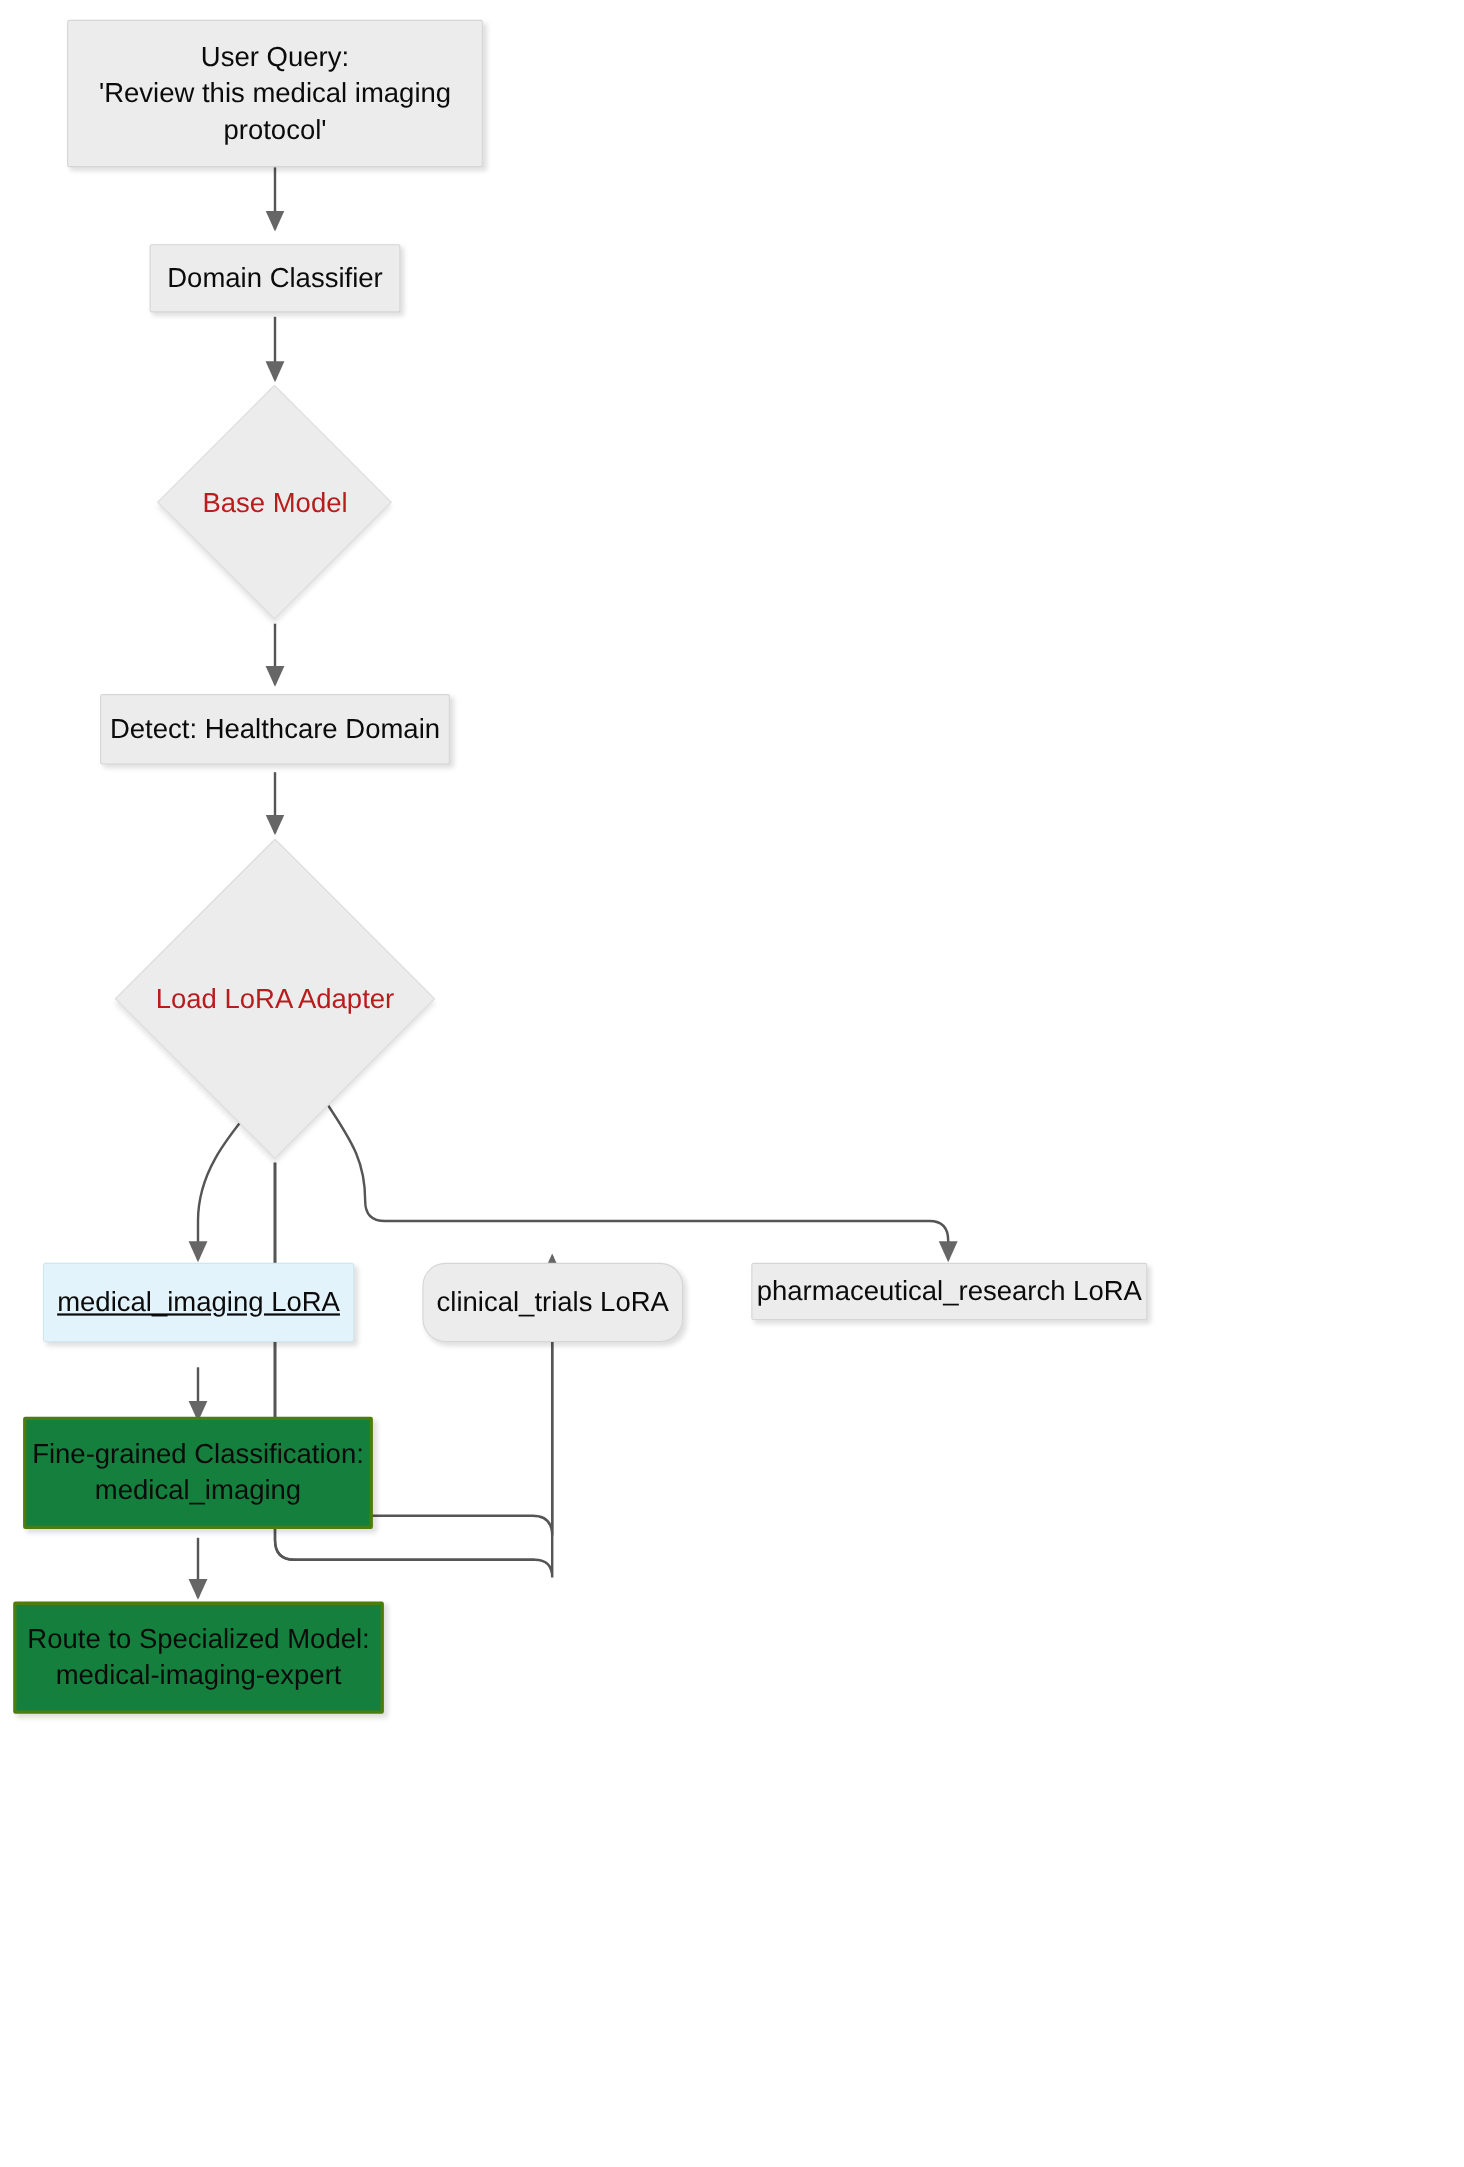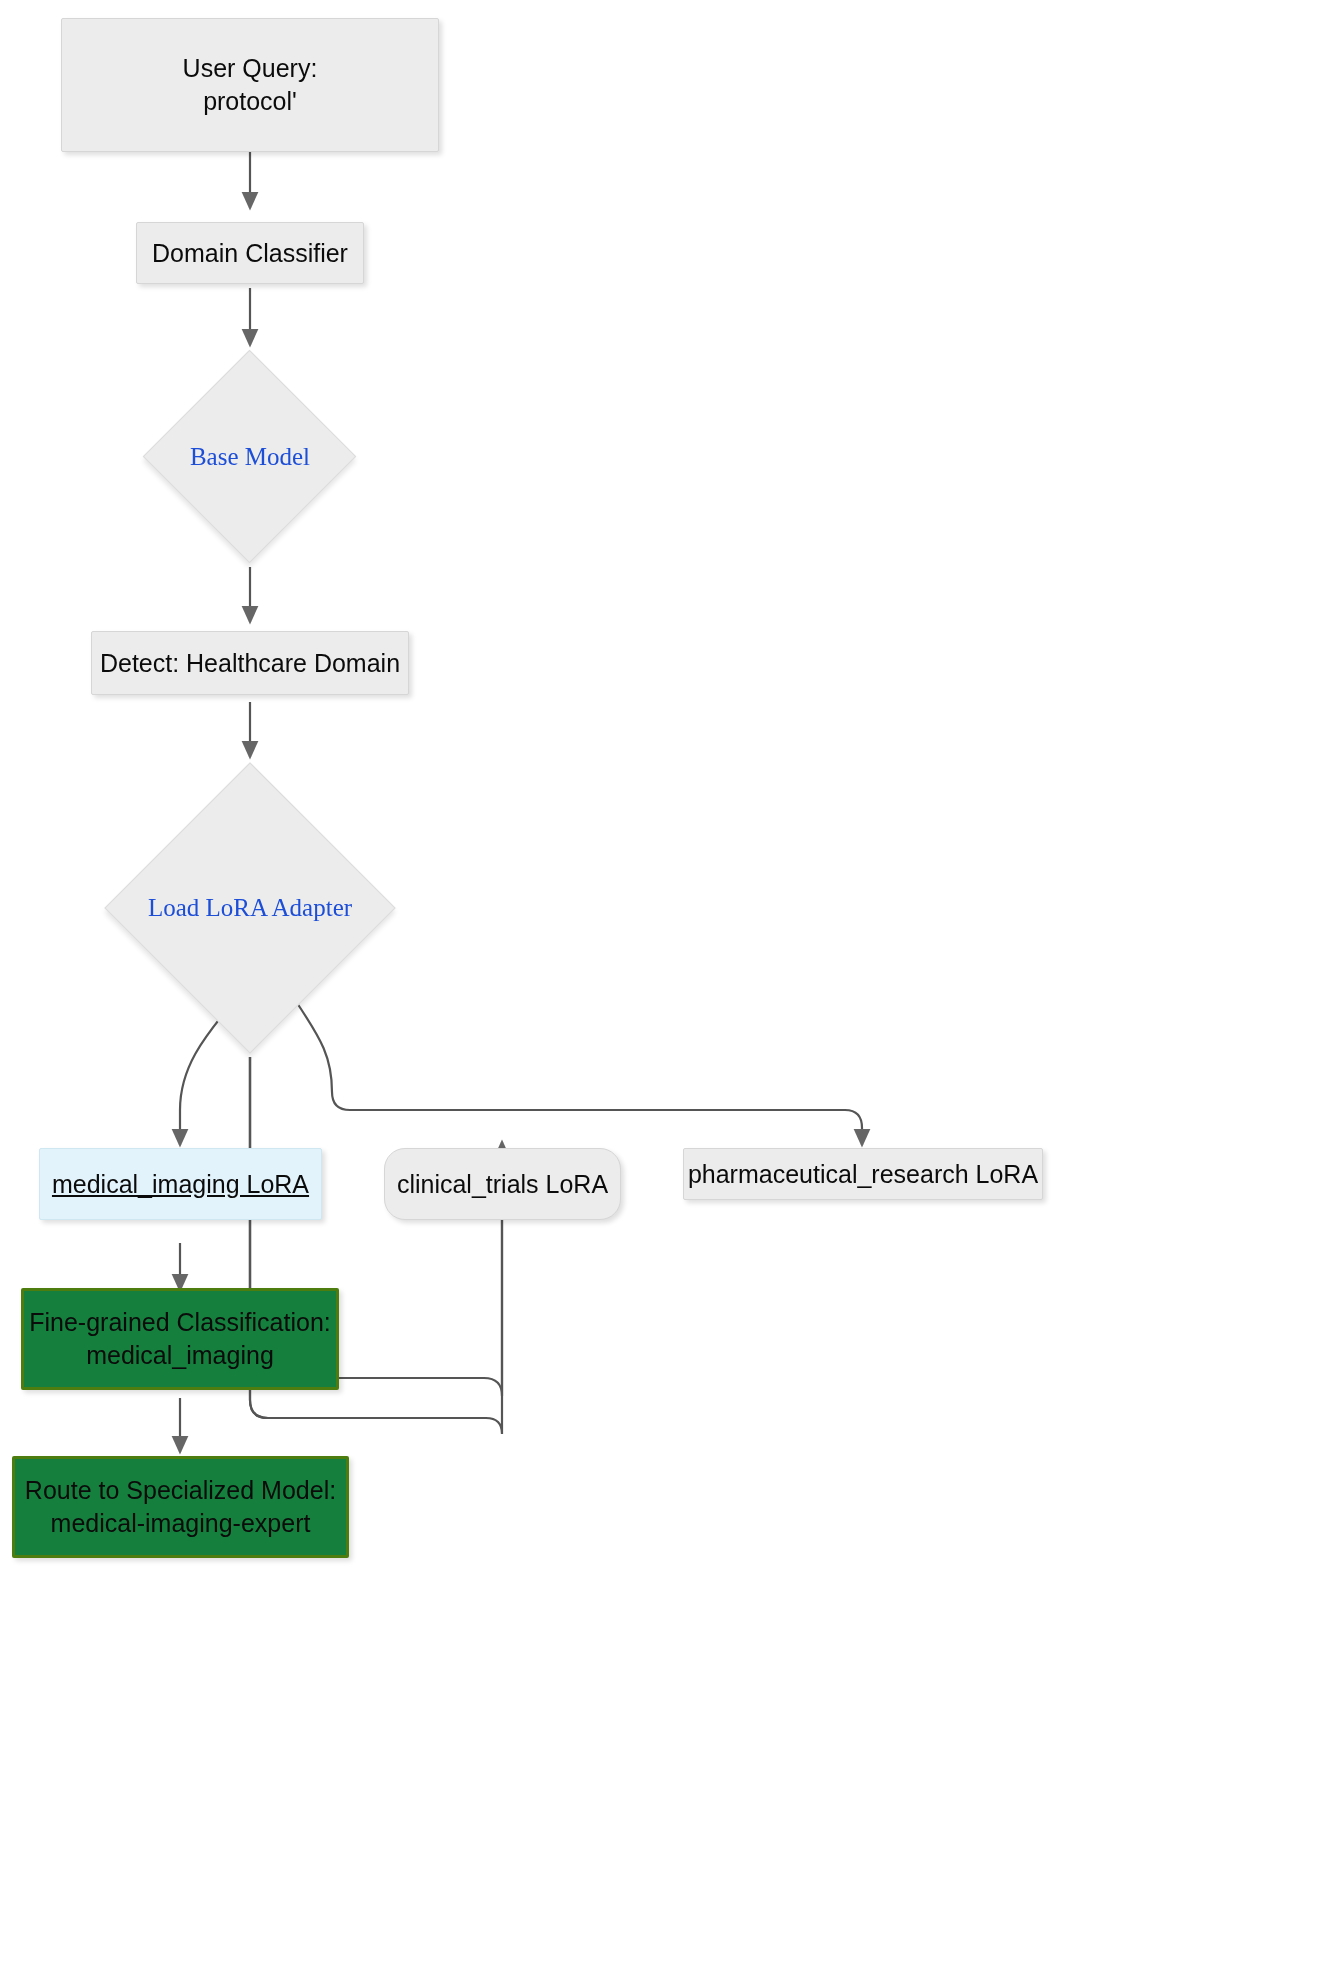--- a/index.html
+++ b/index.html
@@ -73,23 +73,22 @@
   .diamond-label {
     position: absolute;
     left: 0;
     top: 0;
     width: 100%;
     height: 100%;
     display: flex;
     align-items: center;
     justify-content: center;
     font-size: 25px;
-    color: #1d4ed8;
+    color: #b91c1c;
     white-space: nowrap;
-    font-family: Liberation Serif, serif;
   }
   .nline { display: block; }
 </style>
 </head>
 <body>
 
 <div id="canvas">
 
   <svg id="edges" viewBox="0 0 1331 1970" width="1331" height="1970" xmlns="http://www.w3.org/2000/svg">
     <defs>
@@ -123,20 +122,21 @@
       </marker>
     </defs>
     <g fill="none" stroke="#555555" stroke-width="2.2" marker-end="url(#ah2)">
       <path d="M250,1057 L250,1360 Q250,1378 268,1378 L484,1378 Q502,1378 502,1396 L502,1142"></path>
     </g>
   </svg>
 
   <div class="node rect" style="left:61px; top:18px; width:378px; height:134px;">
     <div>
       <span class="nline">User Query:</span>
+      <span class="nline">'Review this medical imaging</span>
       <span class="nline">protocol'</span>
     </div>
   </div>
 
   <div class="node rect" style="left:136px; top:222px; width:228px; height:62px;">
     <span>Domain Classifier</span>
   </div>
 
   <div class="diamond-wrap" style="left:143px; top:350px; width:214px; height:214px;">
     <div class="diamond-shape" style="width:151px;height:151px;left:31px;top:31px;"></div>

